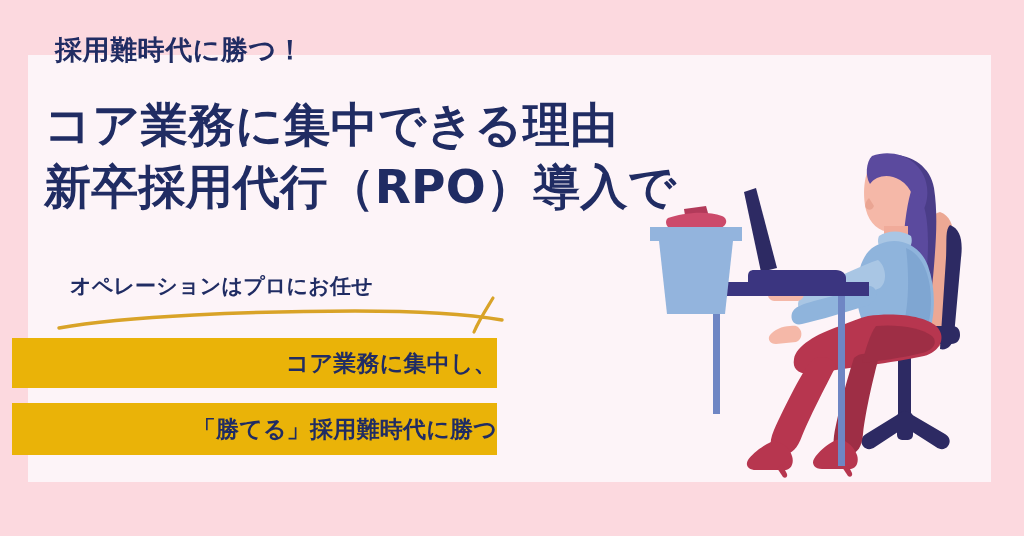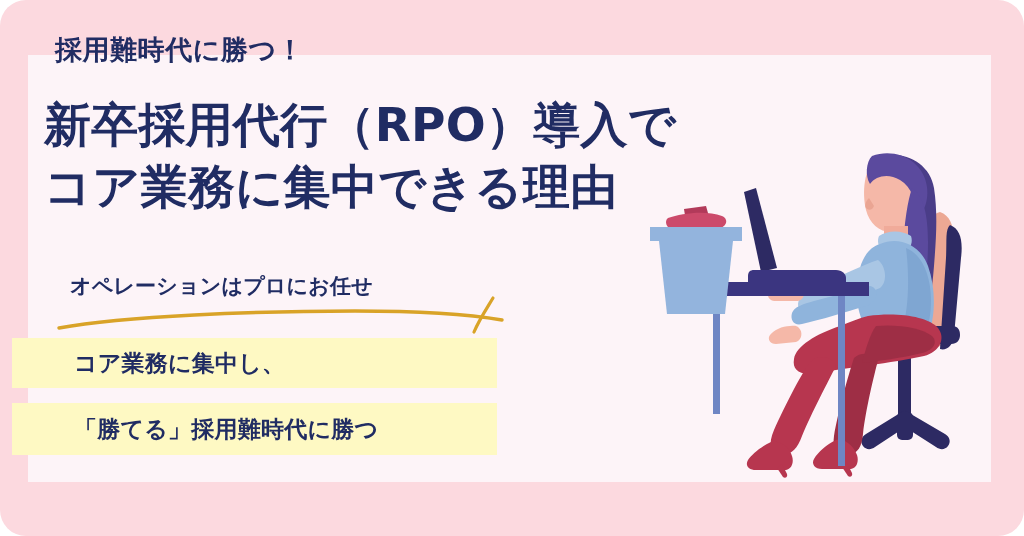--- a/index.html
+++ b/index.html
@@ -10,21 +10,20 @@
   body {
     font-family: "DejaVu Sans", "Liberation Sans", sans-serif;
   }
 
   .banner {
     position: relative;
     width: 1024px;
     height: 536px;
     overflow: hidden;
     background: #fcd9df;
-    border-radius: 26px;
   }
 
   
   .inner-panel {
     position: absolute;
     left: 28px;
     top: 55px;
     width: 963px;
     height: 427px;
     background: #fdf4f8;
@@ -74,23 +73,24 @@
     left: 55px;
     top: 292px;
     width: 465px;
     height: 46px;
     pointer-events: none;
   }
 
   .ybox {
     position: absolute;
     left: 12px;
-    background: #fef9c3;
+    background: #eab308;
     display: flex;
     align-items: center;
+    justify-content: flex-end;
   }
   .ybox-1 { top: 338px; width: 485px; height: 50px; }
   .ybox-2 { top: 403px; width: 485px; height: 52px; }
   .ybox-label {
     margin-left: 62px;
     font-size: 23px;
     font-weight: 700;
     color: #202c63;
     letter-spacing: 0.01em;
     white-space: nowrap;
@@ -109,22 +109,22 @@
 </head>
 <body>
 
 <div class="banner">
 
   <div class="inner-panel"></div>
 
   <div class="eyebrow">採用難時代に勝つ！</div>
 
   <div class="headline">
+    <span class="hl-line">コア業務に集中できる理由</span>
     <span class="hl-line">新卒採用代行（RPO）導入で</span>
-    <span class="hl-line">コア業務に集中できる理由</span>
   </div>
 
   <div class="subcopy">オペレーションはプロにお任せ</div>
 
   <div class="swoosh">
     <svg viewBox="0 0 465 46" width="465" height="46" xmlns="http://www.w3.org/2000/svg">
       <path d="M4 36 C 70 24, 200 19, 300 19 C 360 19, 412 22, 447 28" fill="none" stroke="#d9a328" stroke-width="3.4" stroke-linecap="round"></path>
       <path d="M438 6 C 432 16, 424 28, 419 40" fill="none" stroke="#d9a328" stroke-width="3.2" stroke-linecap="round"></path>
     </svg>
   </div>

